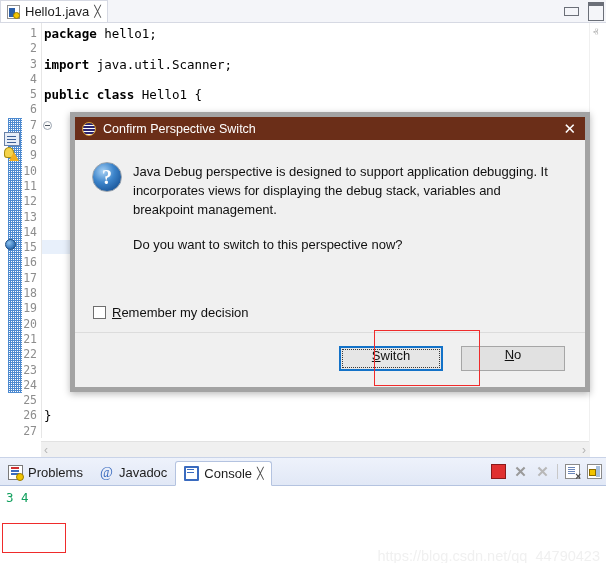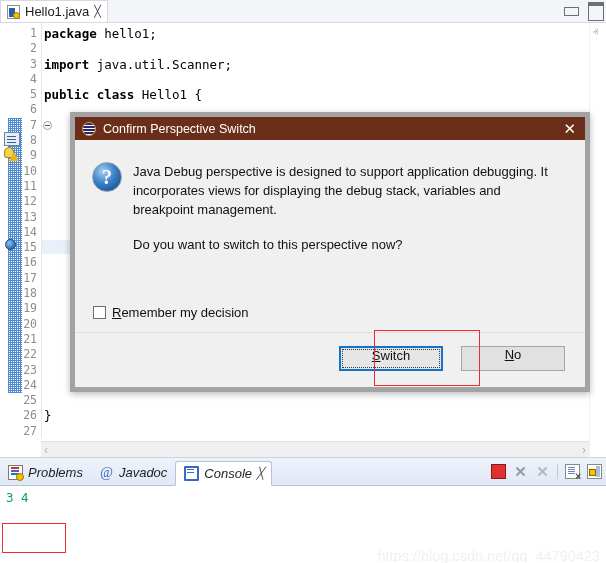--- a/index.html
+++ b/index.html
@@ -428,21 +428,20 @@
   .btab {
     display: flex;
     align-items: center;
     gap: 5px;
     height: 25px;
     padding: 0 8px;
     font-size: 13px;
     color: #1d1d1d;
     white-space: nowrap;
     box-sizing: border-box;
-    font-style: italic;
   }
   .btab.active {
     background: #ffffff;
     border: 1px solid #b4c3e0;
     border-bottom: 1px solid #ffffff;
     margin-bottom: -1px;
     border-radius: 3px 3px 0 0;
   }
   .bticon { width: 15px; height: 15px; position: relative; flex: 0 0 auto; }
 

